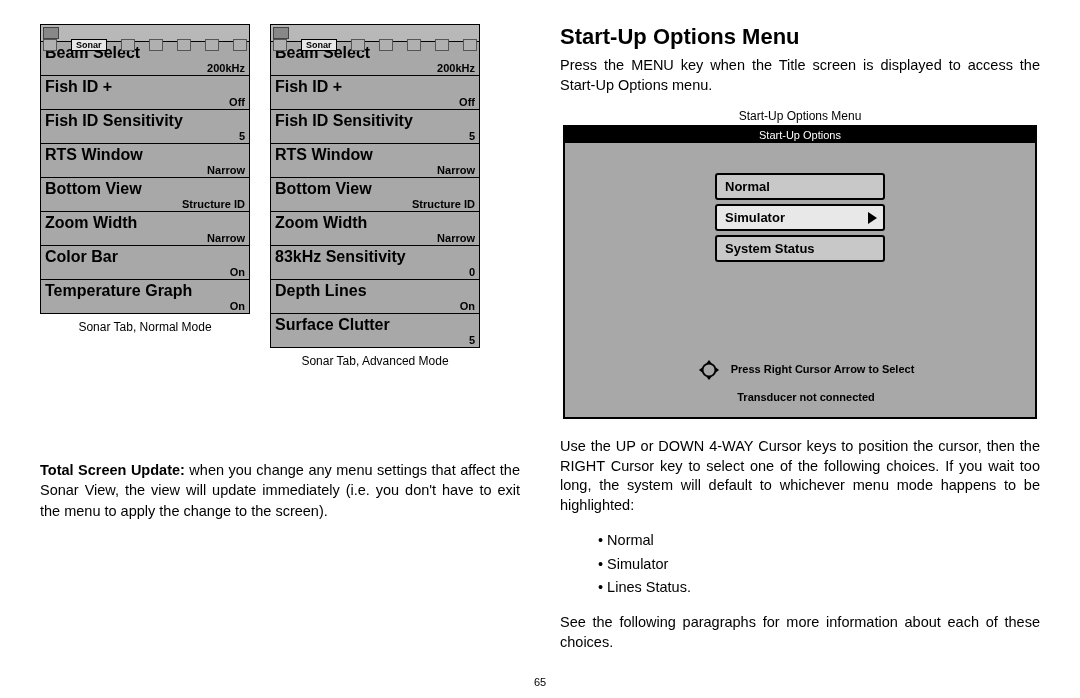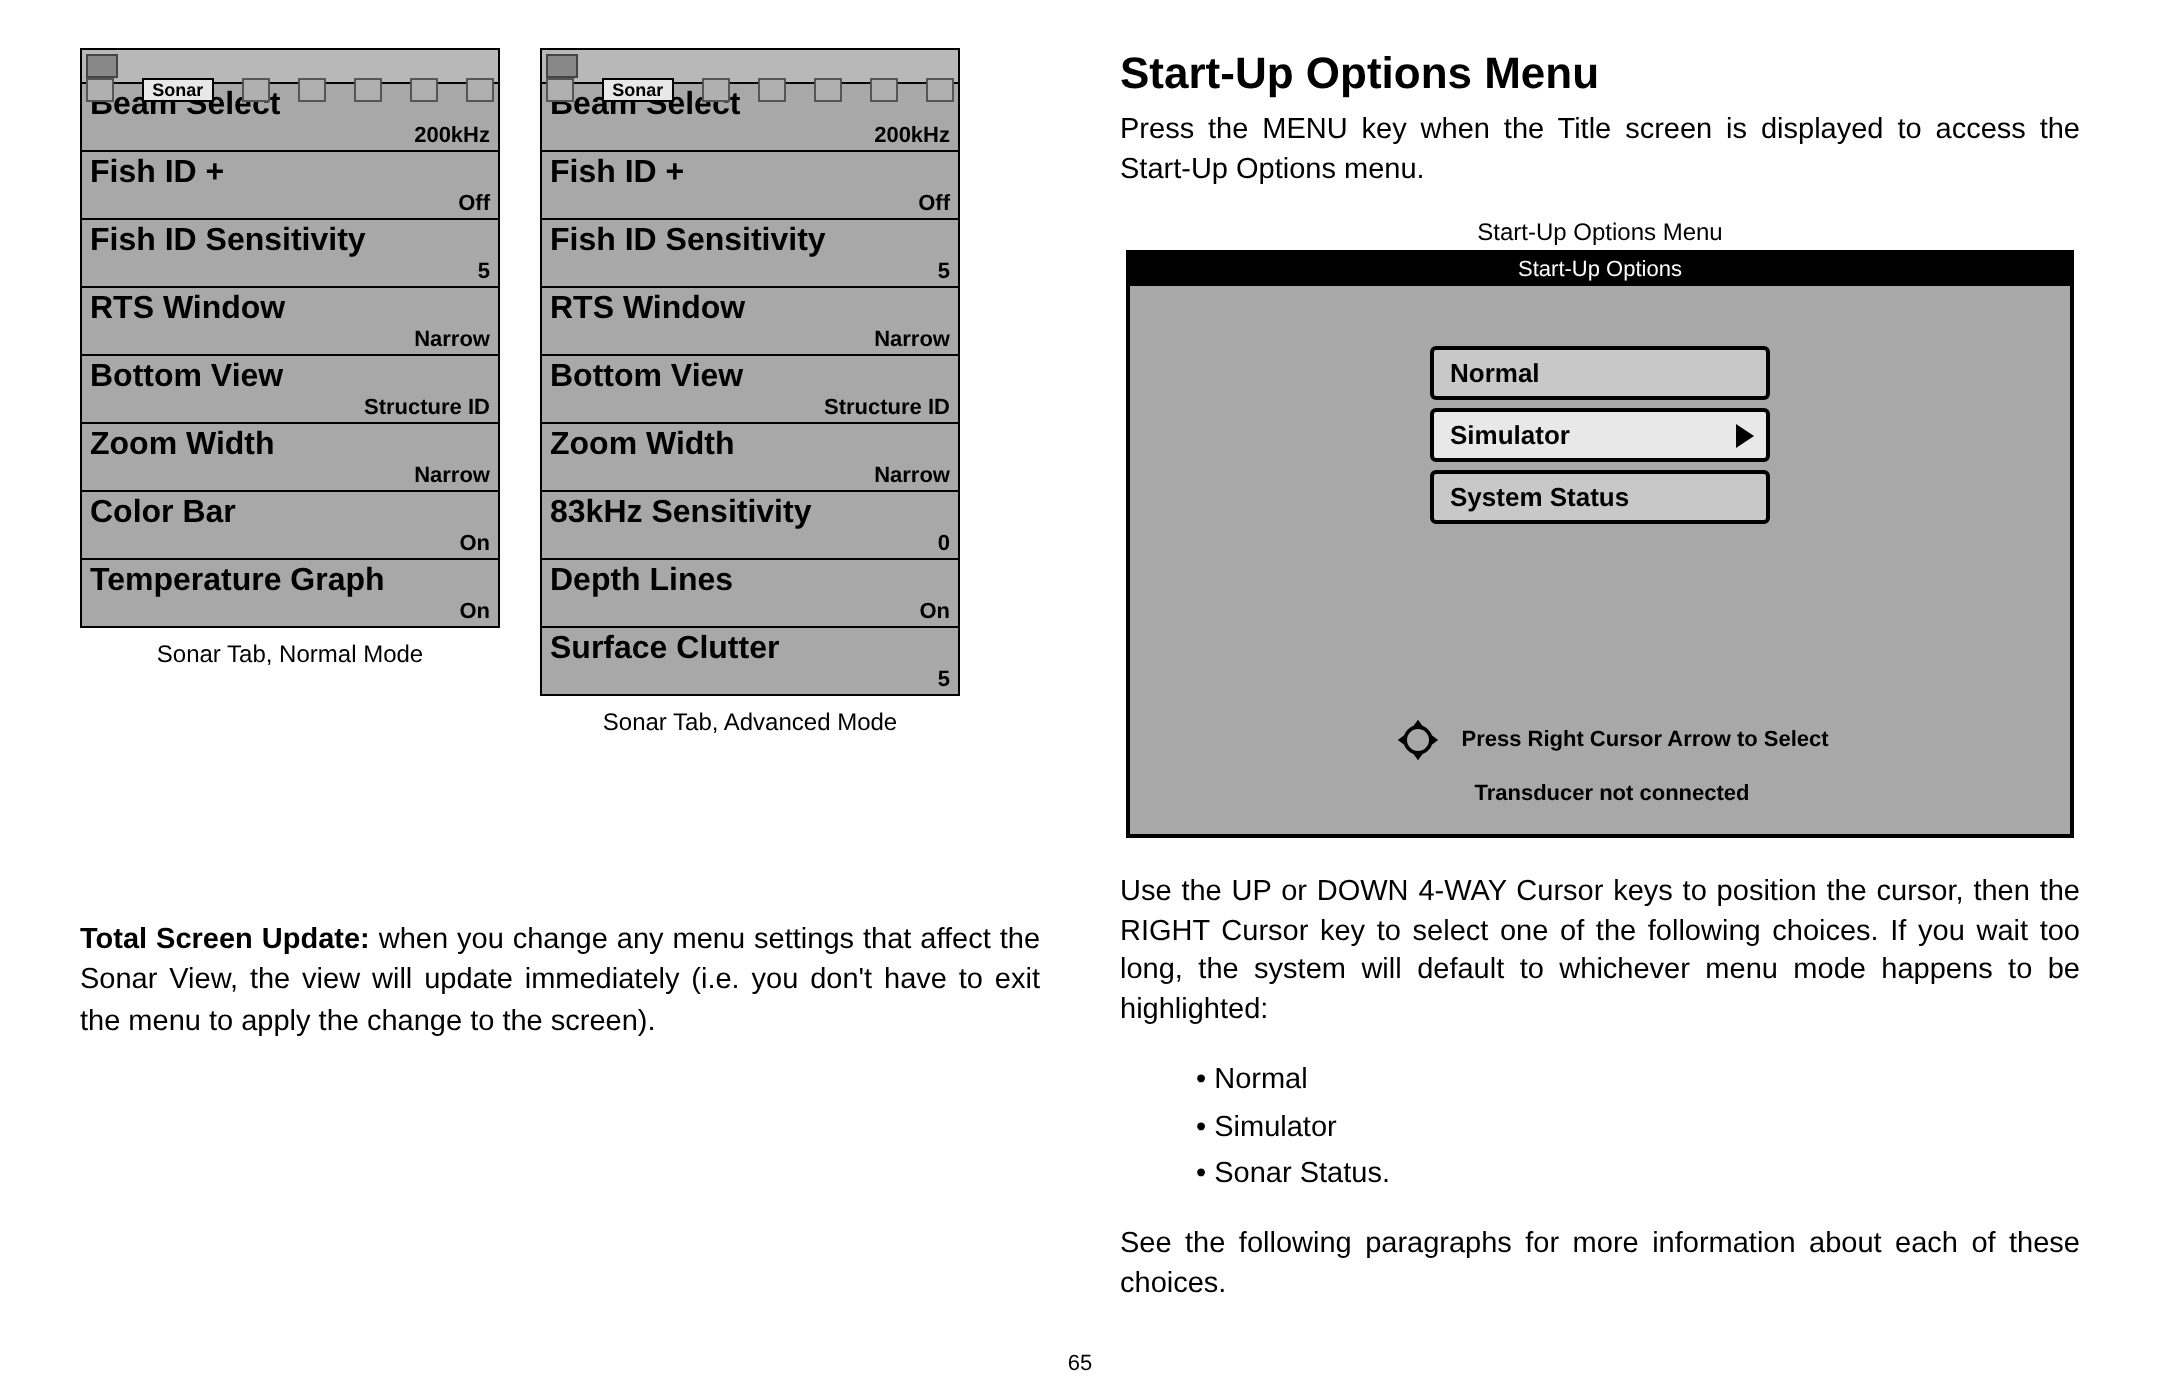--- a/index.html
+++ b/index.html
@@ -336,20 +336,20 @@
         </div>
         <div class="footer-line">Transducer not connected</div>
       </div>
     </div>
 
     <p class="para" style="margin-top:18px">Use the UP or DOWN 4-WAY Cursor keys to position the cursor, then the RIGHT Cursor key to select one of the following choices. If you wait too long, the system will default to whichever menu mode happens to be highlighted:</p>
 
     <div class="bullets" id="bullets">
         <div class="b">Normal</div>
         <div class="b">Simulator</div>
-        <div class="b">Sonar Status.</div>
+        <div class="b">Lines Status.</div>
       </div>
 
     <p class="para">See the following paragraphs for more information about each of these choices.</p>
   </div>
 </div>
 
 <div class="pageno">65</div>
 
 </body></html>

